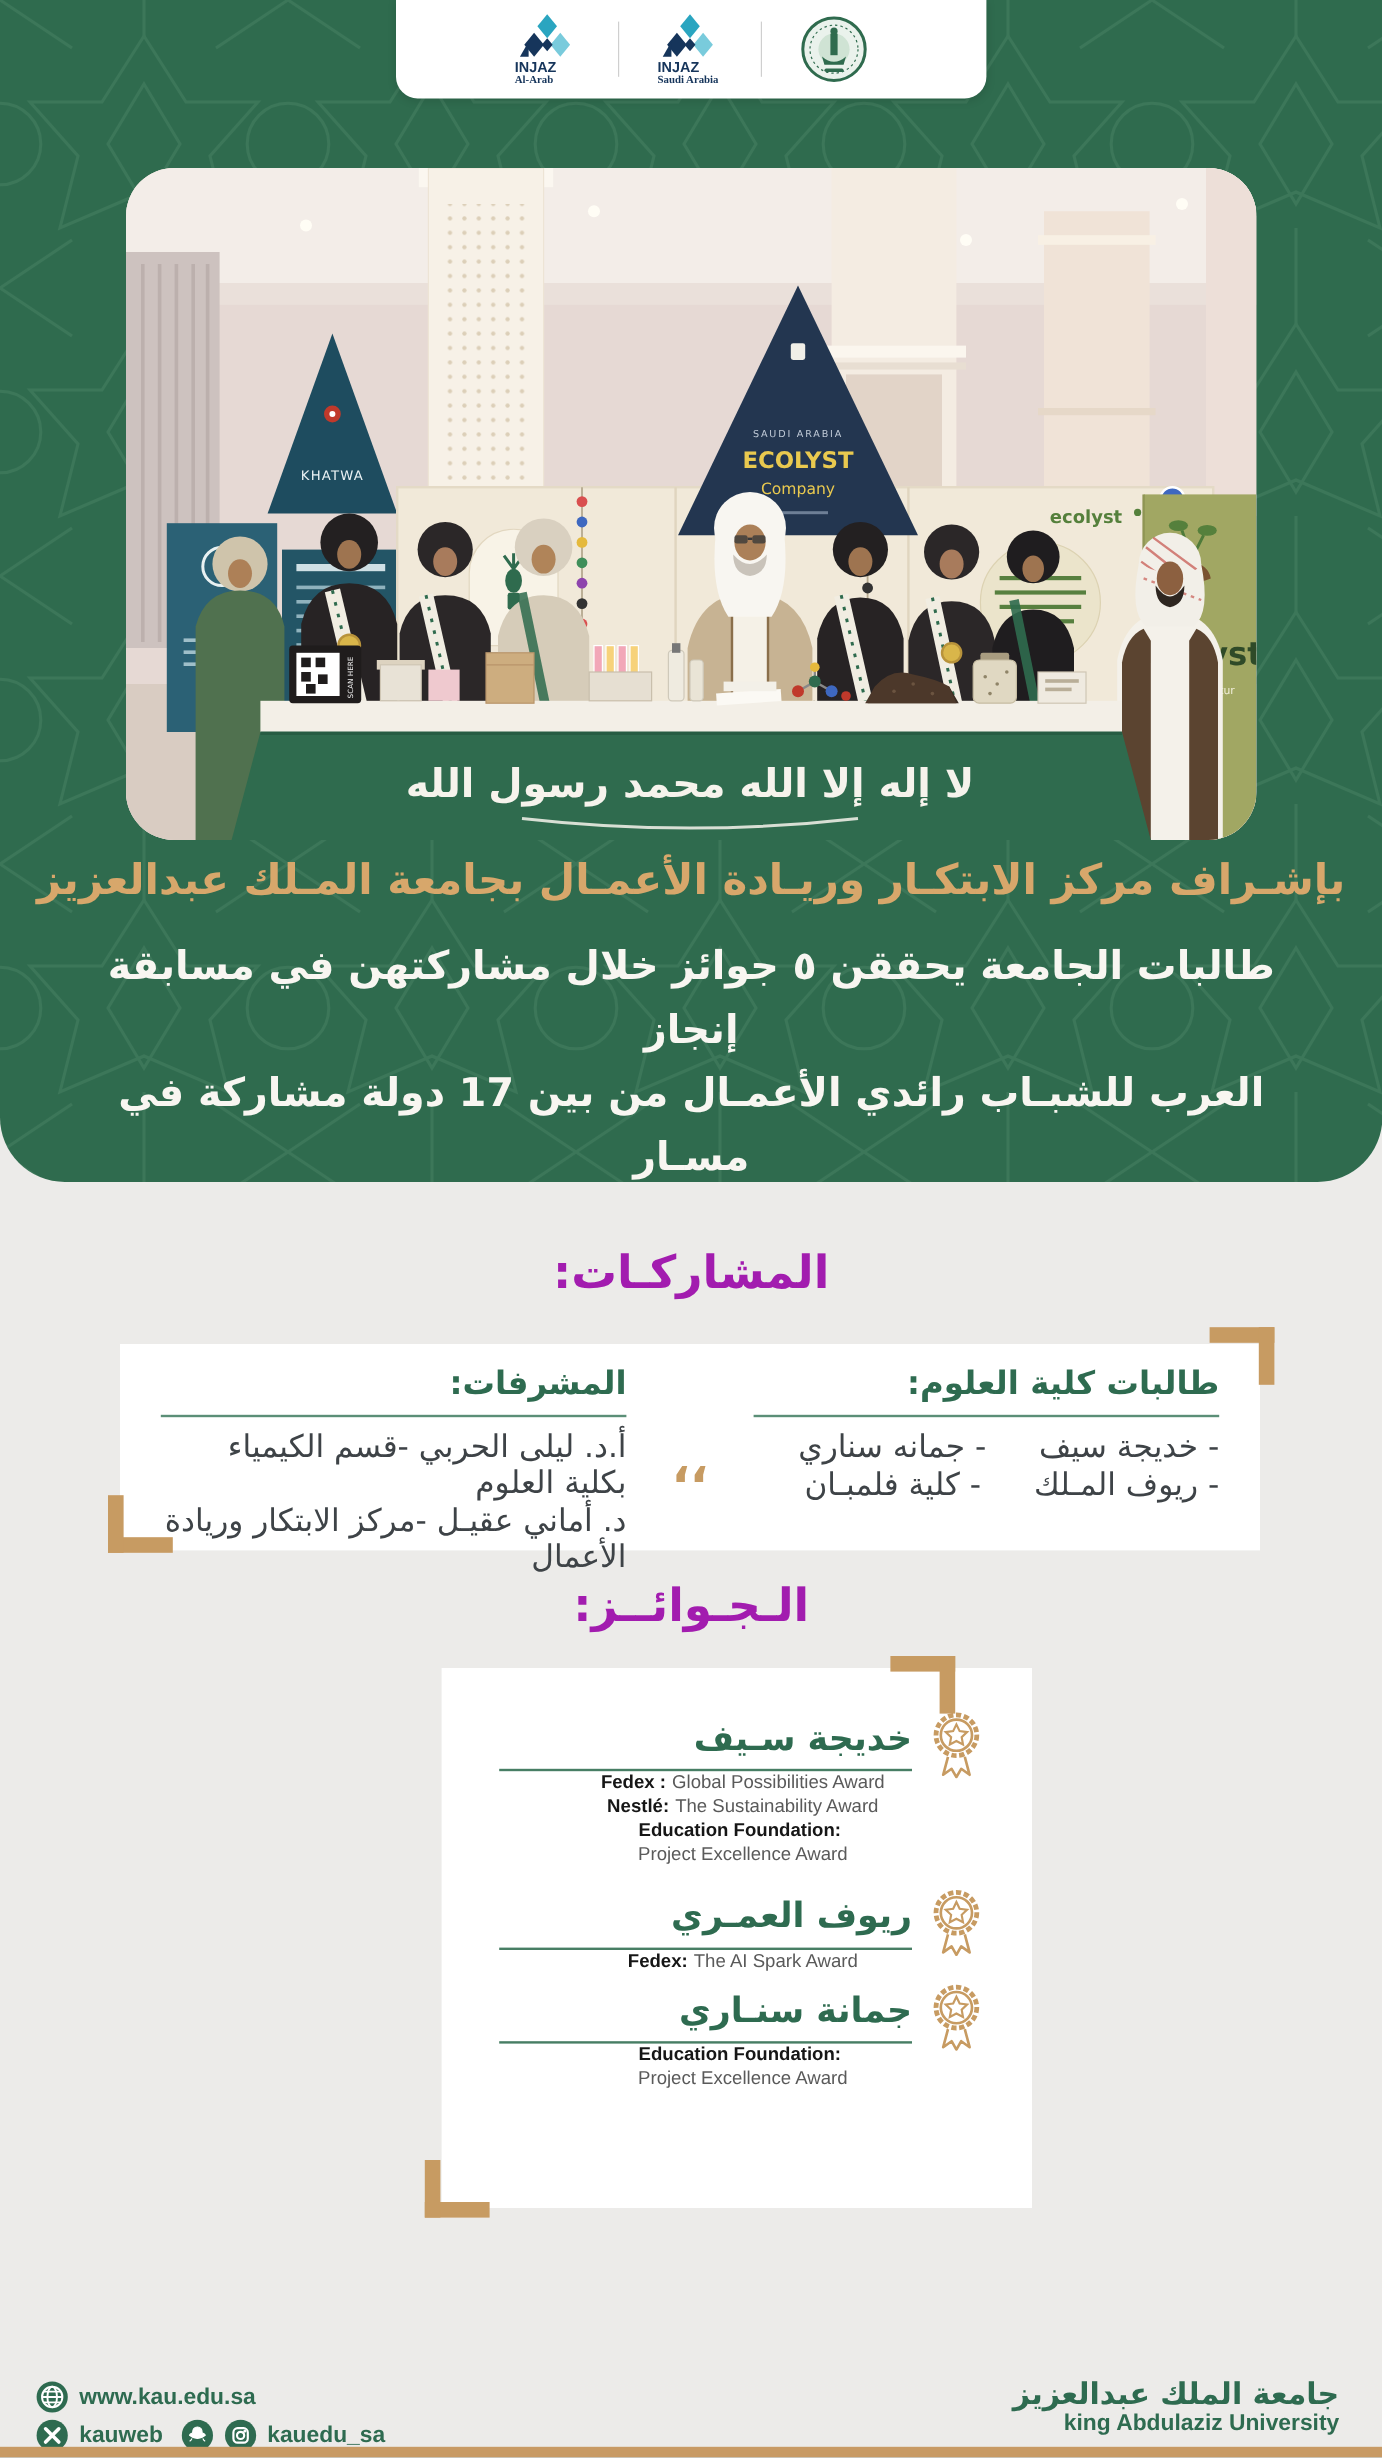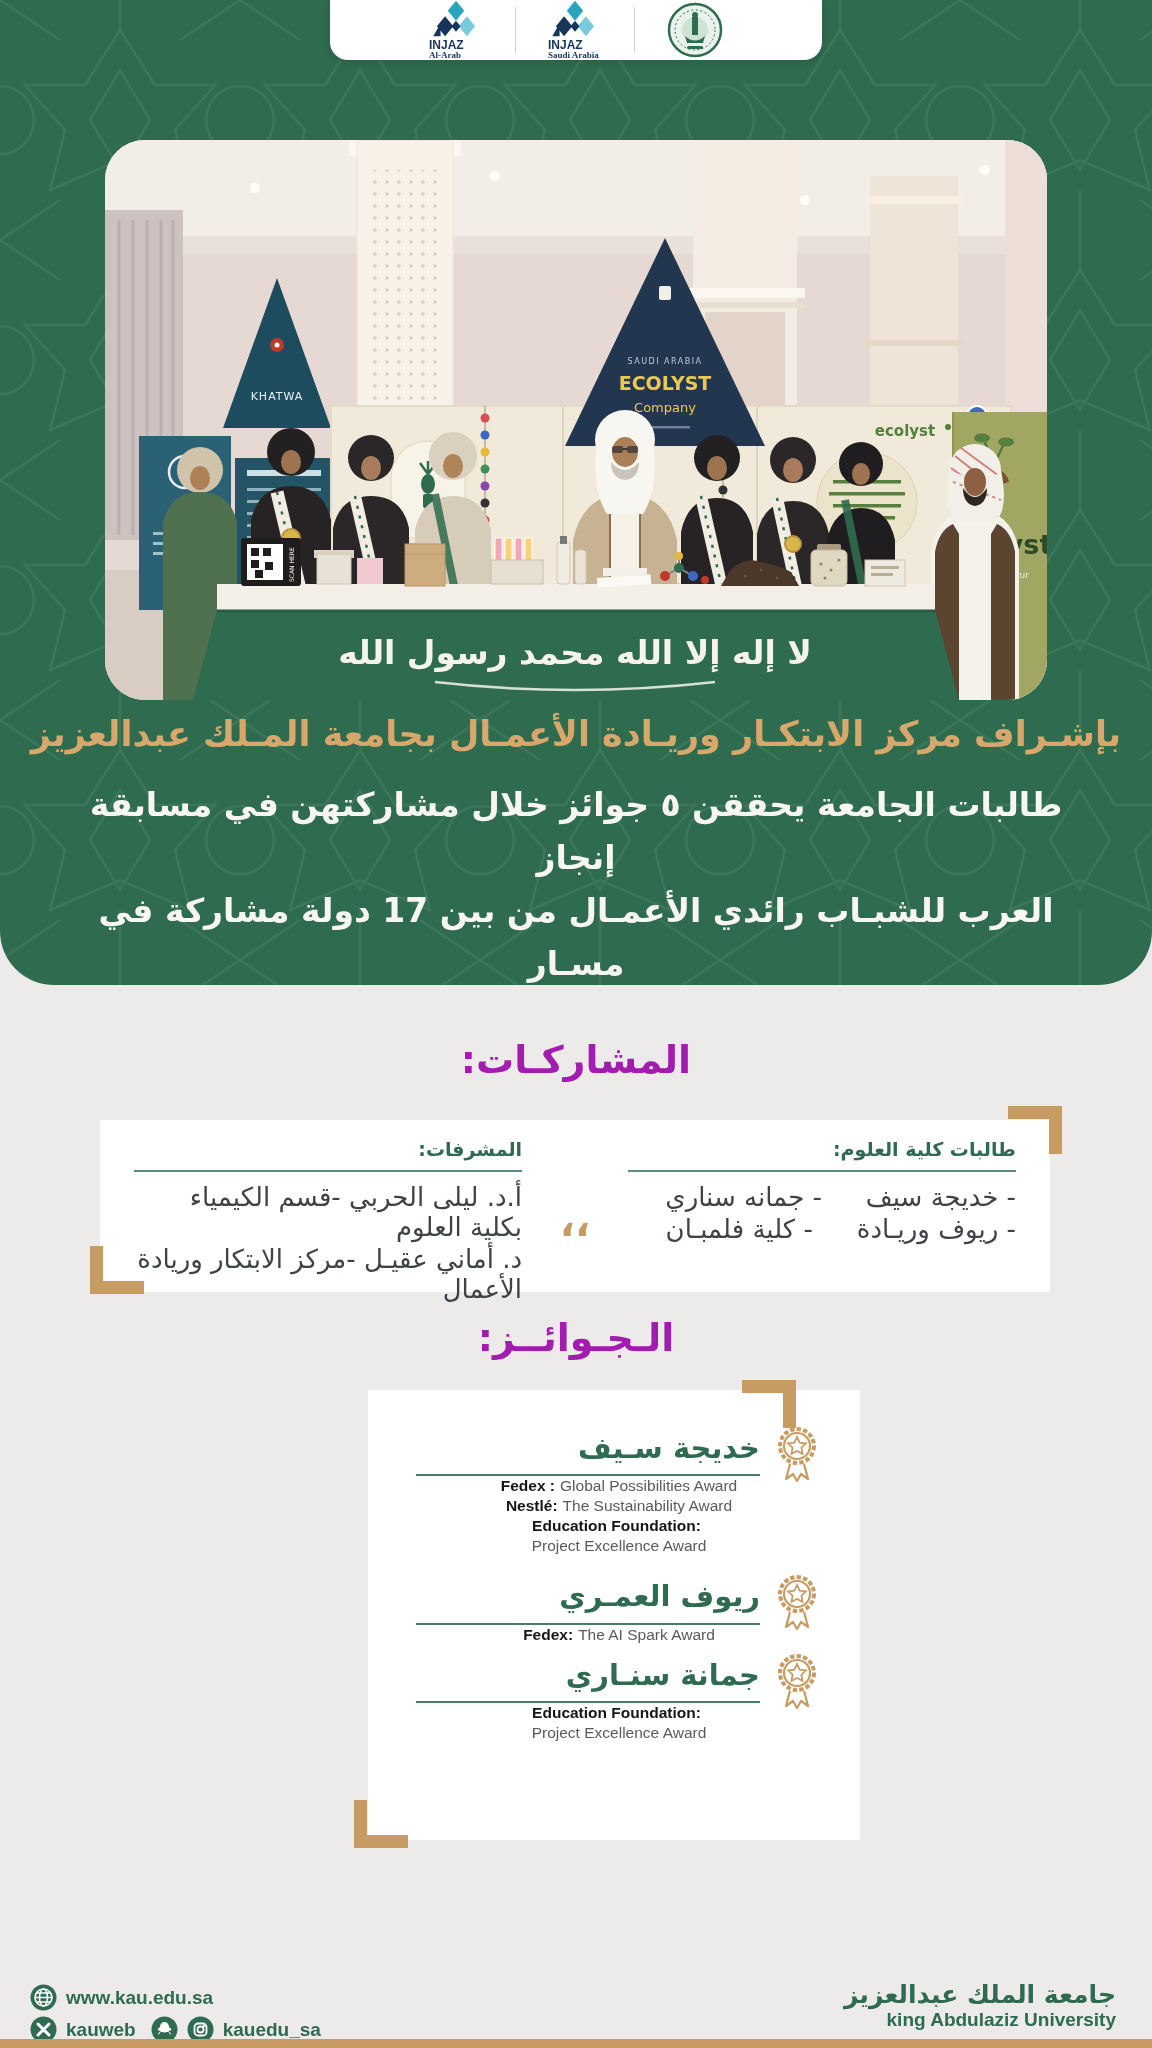--- a/index.html
+++ b/index.html
@@ -8,21 +8,21 @@
     position:relative; width:1152px; height:2048px; margin:0 auto;
     background:#ECEBE9; overflow:hidden;
   }
   
   .hero{
     position:absolute; left:0; top:0; width:1152px; height:985px;
     background:#2F6B4E; border-radius:0 0 54px 54px; overflow:hidden;
   }
   .hero-pattern{ position:absolute; inset:0; }
   .logo-card{
-    position:absolute; left:330px; top:0; width:492px; height:60px;
+    position:absolute; left:330px; top:0; width:492px; height:82px;
     background:#ffffff; border-radius:0 0 18px 18px;
     display:flex; align-items:center; justify-content:center; gap:32px;
     box-shadow:0 2px 8px rgba(0,0,0,.12); z-index:5;
   }
   .logo-block{ display:flex; flex-direction:column; align-items:flex-start; }
   .logo-word{ font-family:"Liberation Sans",sans-serif; font-weight:bold; font-size:12px; color:#16355B; line-height:1.05; }
   .logo-sub{ font-family:Liberation Serif, serif; font-weight:bold; font-size:9px; color:#16355B; line-height:1.1; }
   .logo-divider{ width:1px; height:46px; background:#CFCFCF; }
   
   .photo{
@@ -48,21 +48,21 @@
   #awards-title{ top:1316px; }
   
   .pcard{
     position:absolute; left:100px; top:1120px; width:950px; height:172px;
     background:#ffffff; direction:rtl;
     display:flex; align-items:flex-start; padding:18px 34px 0 34px;
   }
   .pcol{ width:44%; }
   .pcol-q{ width:12%; text-align:center; padding-top:64px; }
   .quote-mark{ color:#C79B62; font-size:40px; font-weight:bold; line-height:1; }
-  .phead{ color:#2E6B50; font-size:19px; font-weight:bold;
+  .phead{ color:#2E6B50; font-size:27px; font-weight:bold;
           border-bottom:2px solid #5B8F77; padding-bottom:10px; }
   .pnames{ margin-top:10px; font-size:26px; color:#3E4347; }
   .pname-row{ display:flex; gap:44px; margin-top:2px; }
   .prow{ margin-top:2px; font-size:26px; color:#3E4347; }
   
   .bracket{ position:absolute; width:54px; height:48px; z-index:6; }
   .bracket.tr{ border-top:13px solid #C79B62; border-right:13px solid #C79B62; }
   .bracket.bl{ border-bottom:13px solid #C79B62; border-left:13px solid #C79B62; }
   
   .acard{
@@ -436,21 +436,21 @@
 
   <div class="pcard">
     <div class="pcol">
       <div class="phead">طالبات كلية العلوم:</div>
       <div class="pnames">
         <div class="pname-row">
           <span>- خديجة سيف</span>
           <span>- جمانه سناري</span>
         </div>
         <div class="pname-row">
-          <span>- ريوف وريـادة</span>
+          <span>- ريوف المـلك</span>
           <span>- كلية فلمبـان</span>
         </div>
       </div>
     </div>
     <div class="pcol-q">
       <span class="quote-mark">،،</span>
     </div>
     <div class="pcol">
       <div class="phead">المشرفات:</div>
       <div class="pnames">

